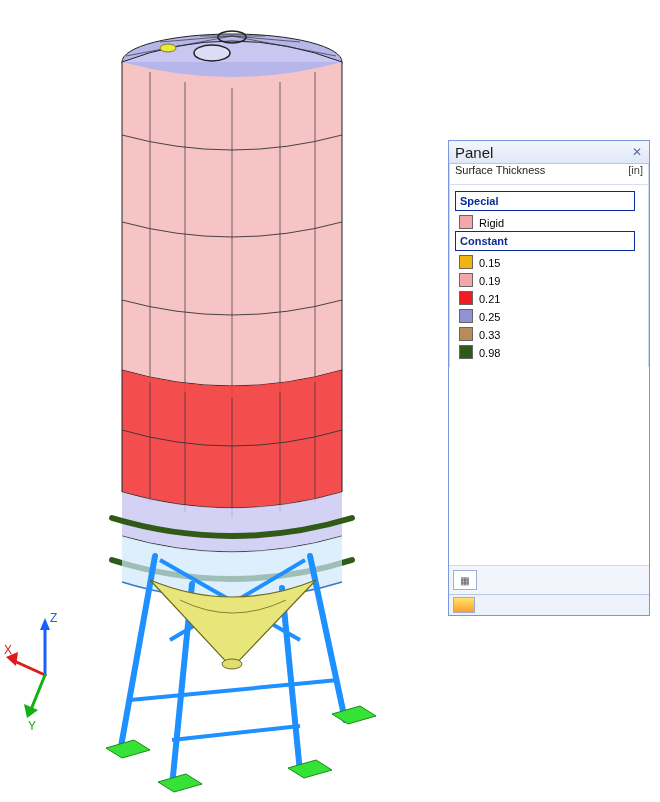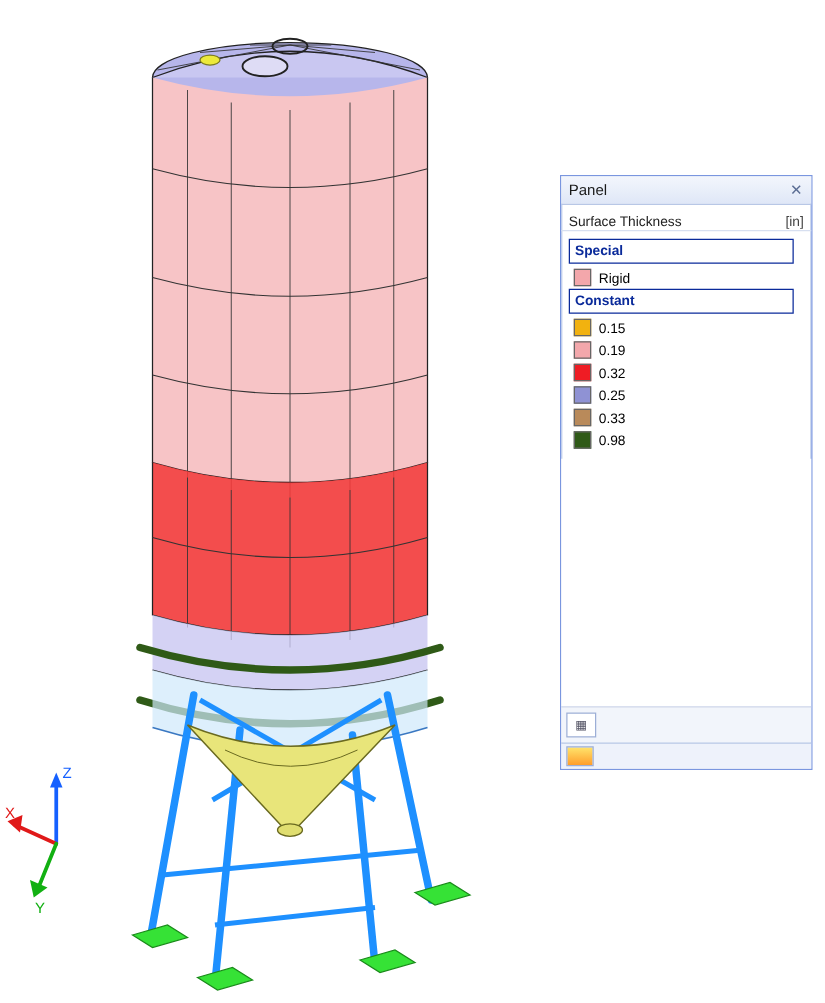--- a/index.html
+++ b/index.html
@@ -1,23 +1,23 @@
 <!DOCTYPE html>
 <html><head>
 <meta charset="utf-8">
 <style>
   html,body{margin:0;padding:0;width:660px;height:802px;background:#fff;font-family:"Segoe UI",Tahoma,Arial,sans-serif;font-size:11px;color:#000;overflow:hidden;position:relative}
   .viewport{position:absolute;left:0;top:0;width:660px;height:802px}
   .viewport svg{position:absolute;left:0;top:0}
   
   .panel{position:absolute;right:10px;top:140px;width:200px;border:1px solid #7a96df;background:#fff;box-shadow:0 0 0 1px #cdd8ee inset}
   .panel-title{height:22px;background:linear-gradient(#f3f6fc,#dfe7f7);border-bottom:1px solid #b8c7e6;display:flex;align-items:center;padding:0 4px 0 6px}
-  .panel-title span{flex:1;font-size:12px;color:#1a1a1a}
+  .panel-title span{flex:1;font-size:15px;color:#1a1a1a}
   .panel-title .x{width:16px;height:16px;display:flex;align-items:center;justify-content:center;font-size:12px;color:#5b6d94;cursor:pointer}
-  .panel-sub{height:20px;display:flex;align-items:flex-end;padding:0 6px;border-bottom:1px solid #d7dff0}
+  .panel-sub{height:20px;display:flex;align-items:flex-start;padding:0 6px;border-bottom:1px solid #d7dff0}
   .panel-sub .label{flex:1;color:#222}
   .panel-sub .unit{color:#444}
   .legend-body{padding:4px 14px 8px 6px}
   .grp{height:18px;line-height:18px;color:#0a2a9a;font-weight:bold;border:1px solid #0a2a9a;padding:0 4px;margin-top:2px;background:#fff}
   .row{height:18px;display:flex;align-items:flex-end;gap:6px;padding-left:4px}
   .sw{width:14px;height:14px;border:1px solid #666;box-sizing:border-box}
   .val{color:#000}
   .panel-footer{border-top:1px solid #d0d8ea;padding:4px;background:#f2f5fb;display:flex;gap:4px}
   .fbtn{width:22px;height:18px;border:1px solid #9caed6;background:#fff;display:flex;align-items:center;justify-content:center;font-size:10px;color:#556}
   .panel-tabbar{border-top:1px solid #b8c7e6;background:#eef2fb;padding:2px 4px}
@@ -142,21 +142,21 @@
         <div class="row">
           <div class="sw" style="background: rgb(242, 178, 15);"></div>
           <span class="val">0.15</span>
         </div>
         <div class="row">
           <div class="sw" style="background: rgb(243, 167, 171);"></div>
           <span class="val">0.19</span>
         </div>
         <div class="row">
           <div class="sw" style="background: rgb(239, 28, 36);"></div>
-          <span class="val">0.32</span>
+          <span class="val">0.21</span>
         </div>
         <div class="row">
           <div class="sw" style="background: rgb(143, 146, 212);"></div>
           <span class="val">0.25</span>
         </div>
         <div class="row">
           <div class="sw" style="background: rgb(185, 138, 90);"></div>
           <span class="val">0.33</span>
         </div>
         <div class="row">

